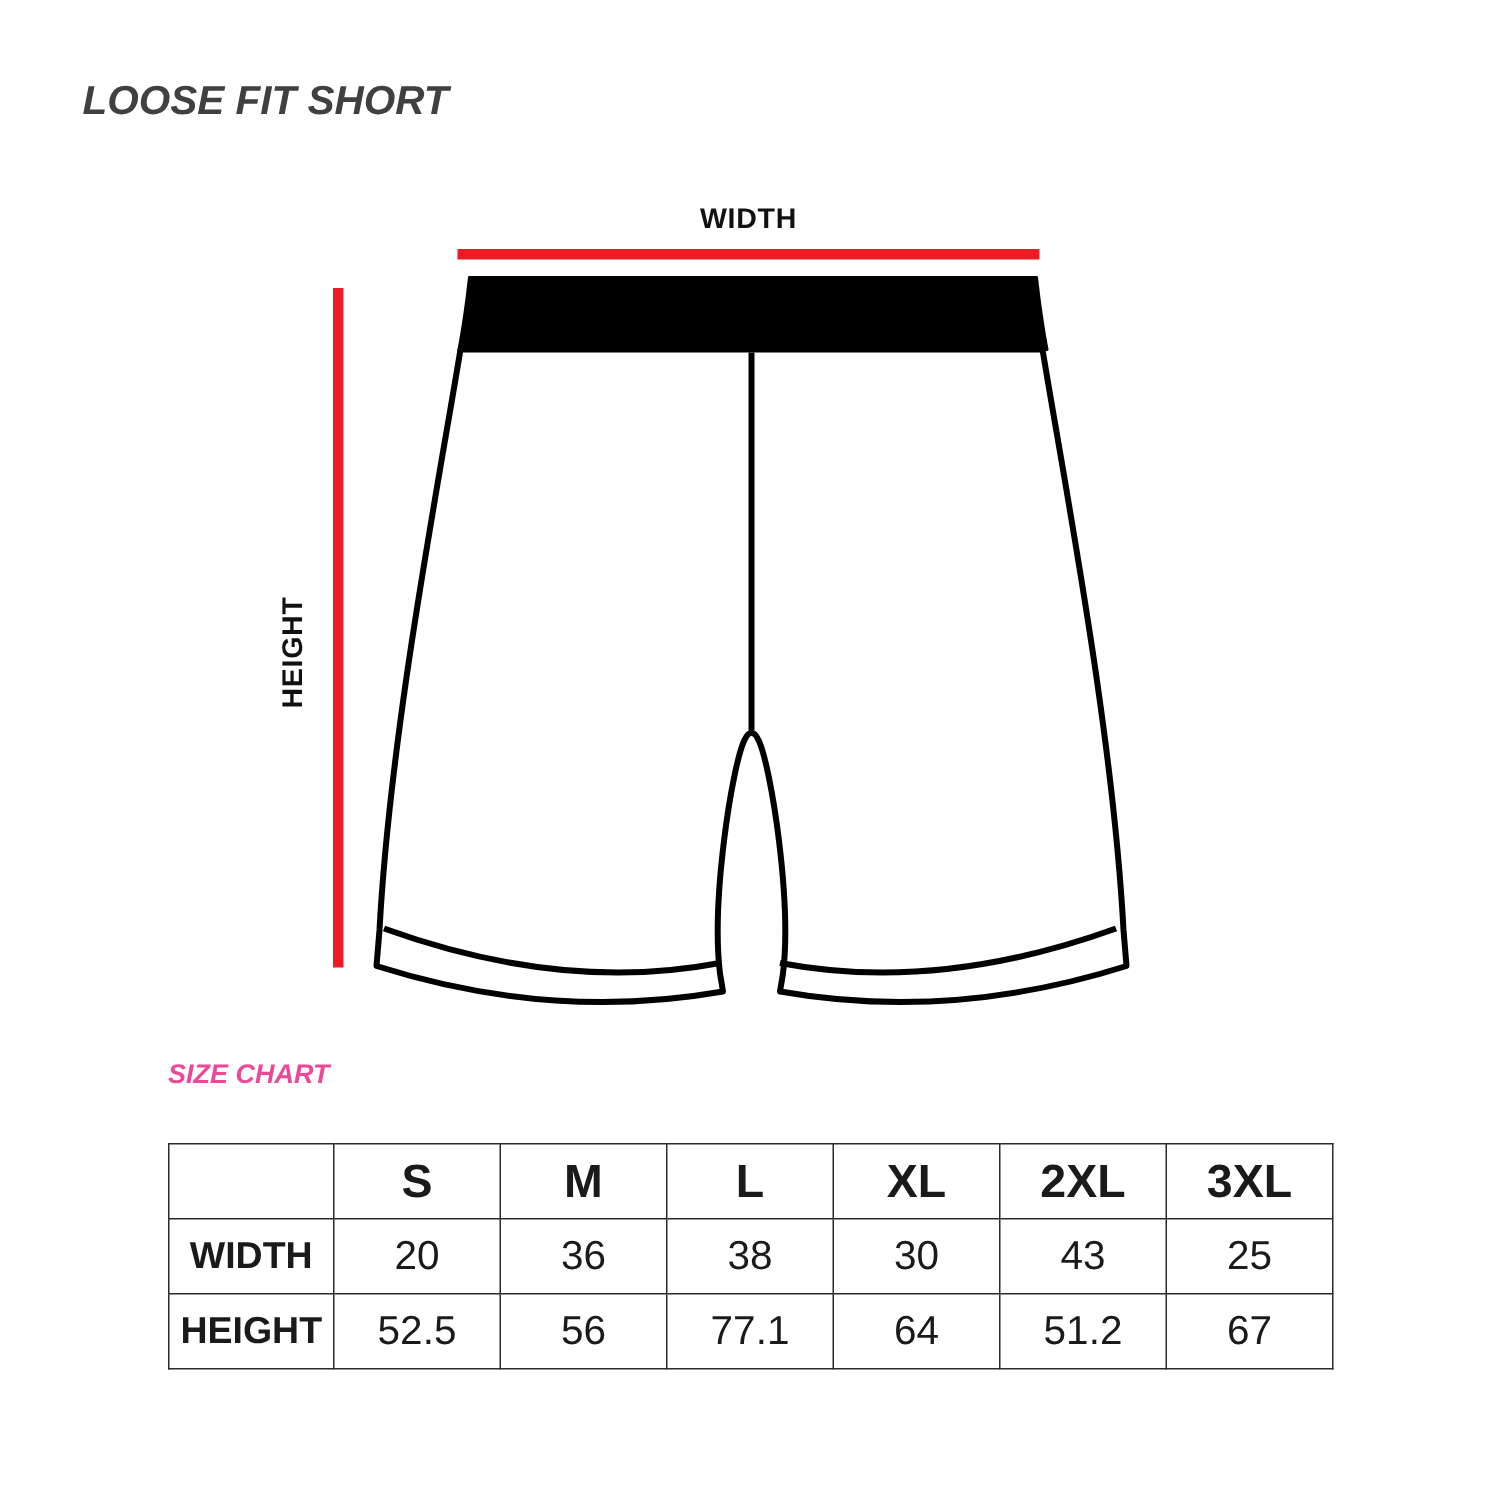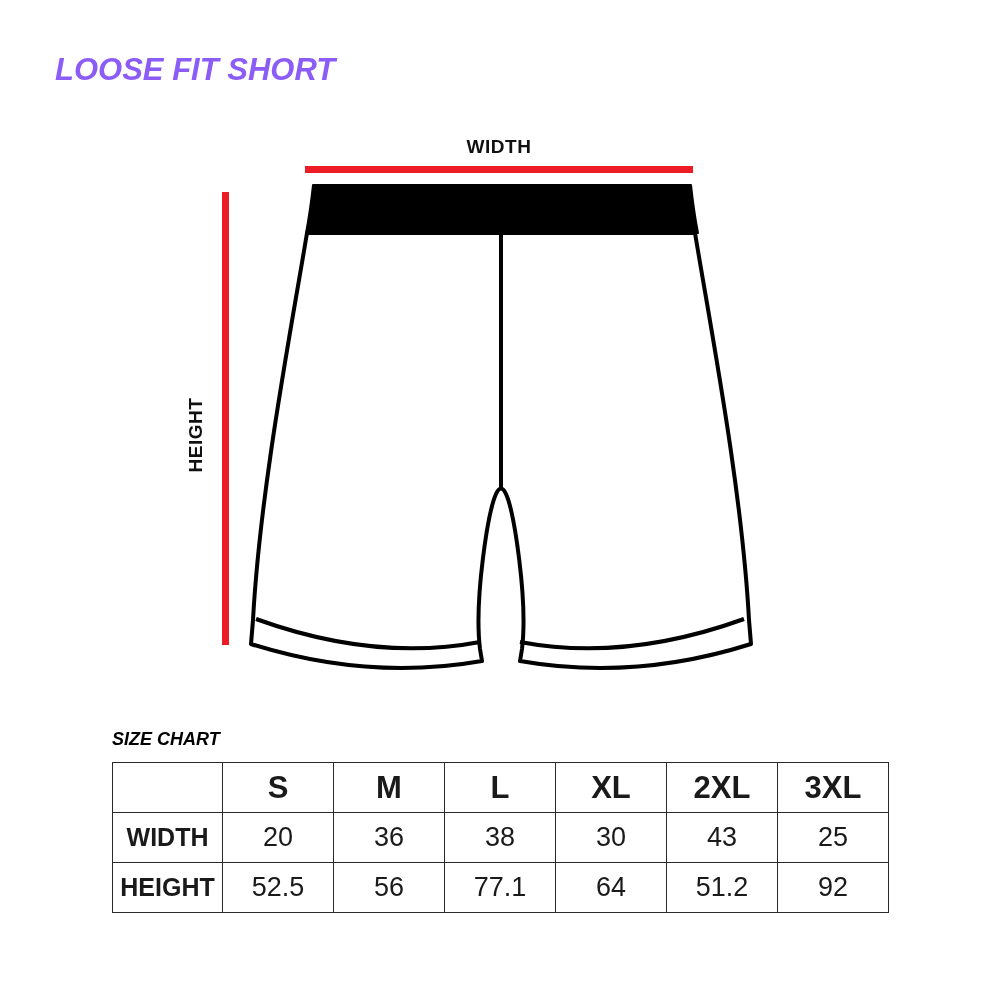--- a/index.html
+++ b/index.html
@@ -12,24 +12,24 @@
     position: relative;
     width: 1000px;
     height: 1000px;
     background: #ffffff;
     overflow: hidden;
   }
   .page-title {
     position: absolute;
     left: 55px;
     top: 52px;
-    font-size: 31px;
+    font-size: 27px;
     font-weight: bold;
     font-style: italic;
-    color: #8b5cf6;
+    color: #404040;
     letter-spacing: 0px;
     white-space: nowrap;
   }
   .width-label {
     position: absolute;
     left: 305px;
     top: 136px;
     width: 388px;
     text-align: center;
     font-size: 19px;
@@ -70,25 +70,25 @@
     position: absolute;
     left: 0;
     top: 0;
     width: 1000px;
     height: 1000px;
     pointer-events: none;
   }
   .size-chart-label {
     position: absolute;
     left: 112px;
-    top: 729px;
+    top: 706px;
     font-size: 18px;
     font-weight: bold;
     font-style: italic;
-    color: #000000;
+    color: #ec4899;
   }
   table.size-chart {
     position: absolute;
     left: 112px;
     top: 762px;
     width: 777px;
     border-collapse: collapse;
     table-layout: fixed;
   }
   table.size-chart th, table.size-chart td {
@@ -186,18 +186,18 @@
       <td class="value-cell">43</td>
       <td class="value-cell">25</td>
     </tr>
     <tr>
       <td class="row-label">HEIGHT</td>
       <td class="value-cell">52.5</td>
       <td class="value-cell">56</td>
       <td class="value-cell">77.1</td>
       <td class="value-cell">64</td>
       <td class="value-cell">51.2</td>
-      <td class="value-cell">92</td>
+      <td class="value-cell">67</td>
     </tr>
   </tbody>
     </table>
 
 </div>
 
 </body></html>

